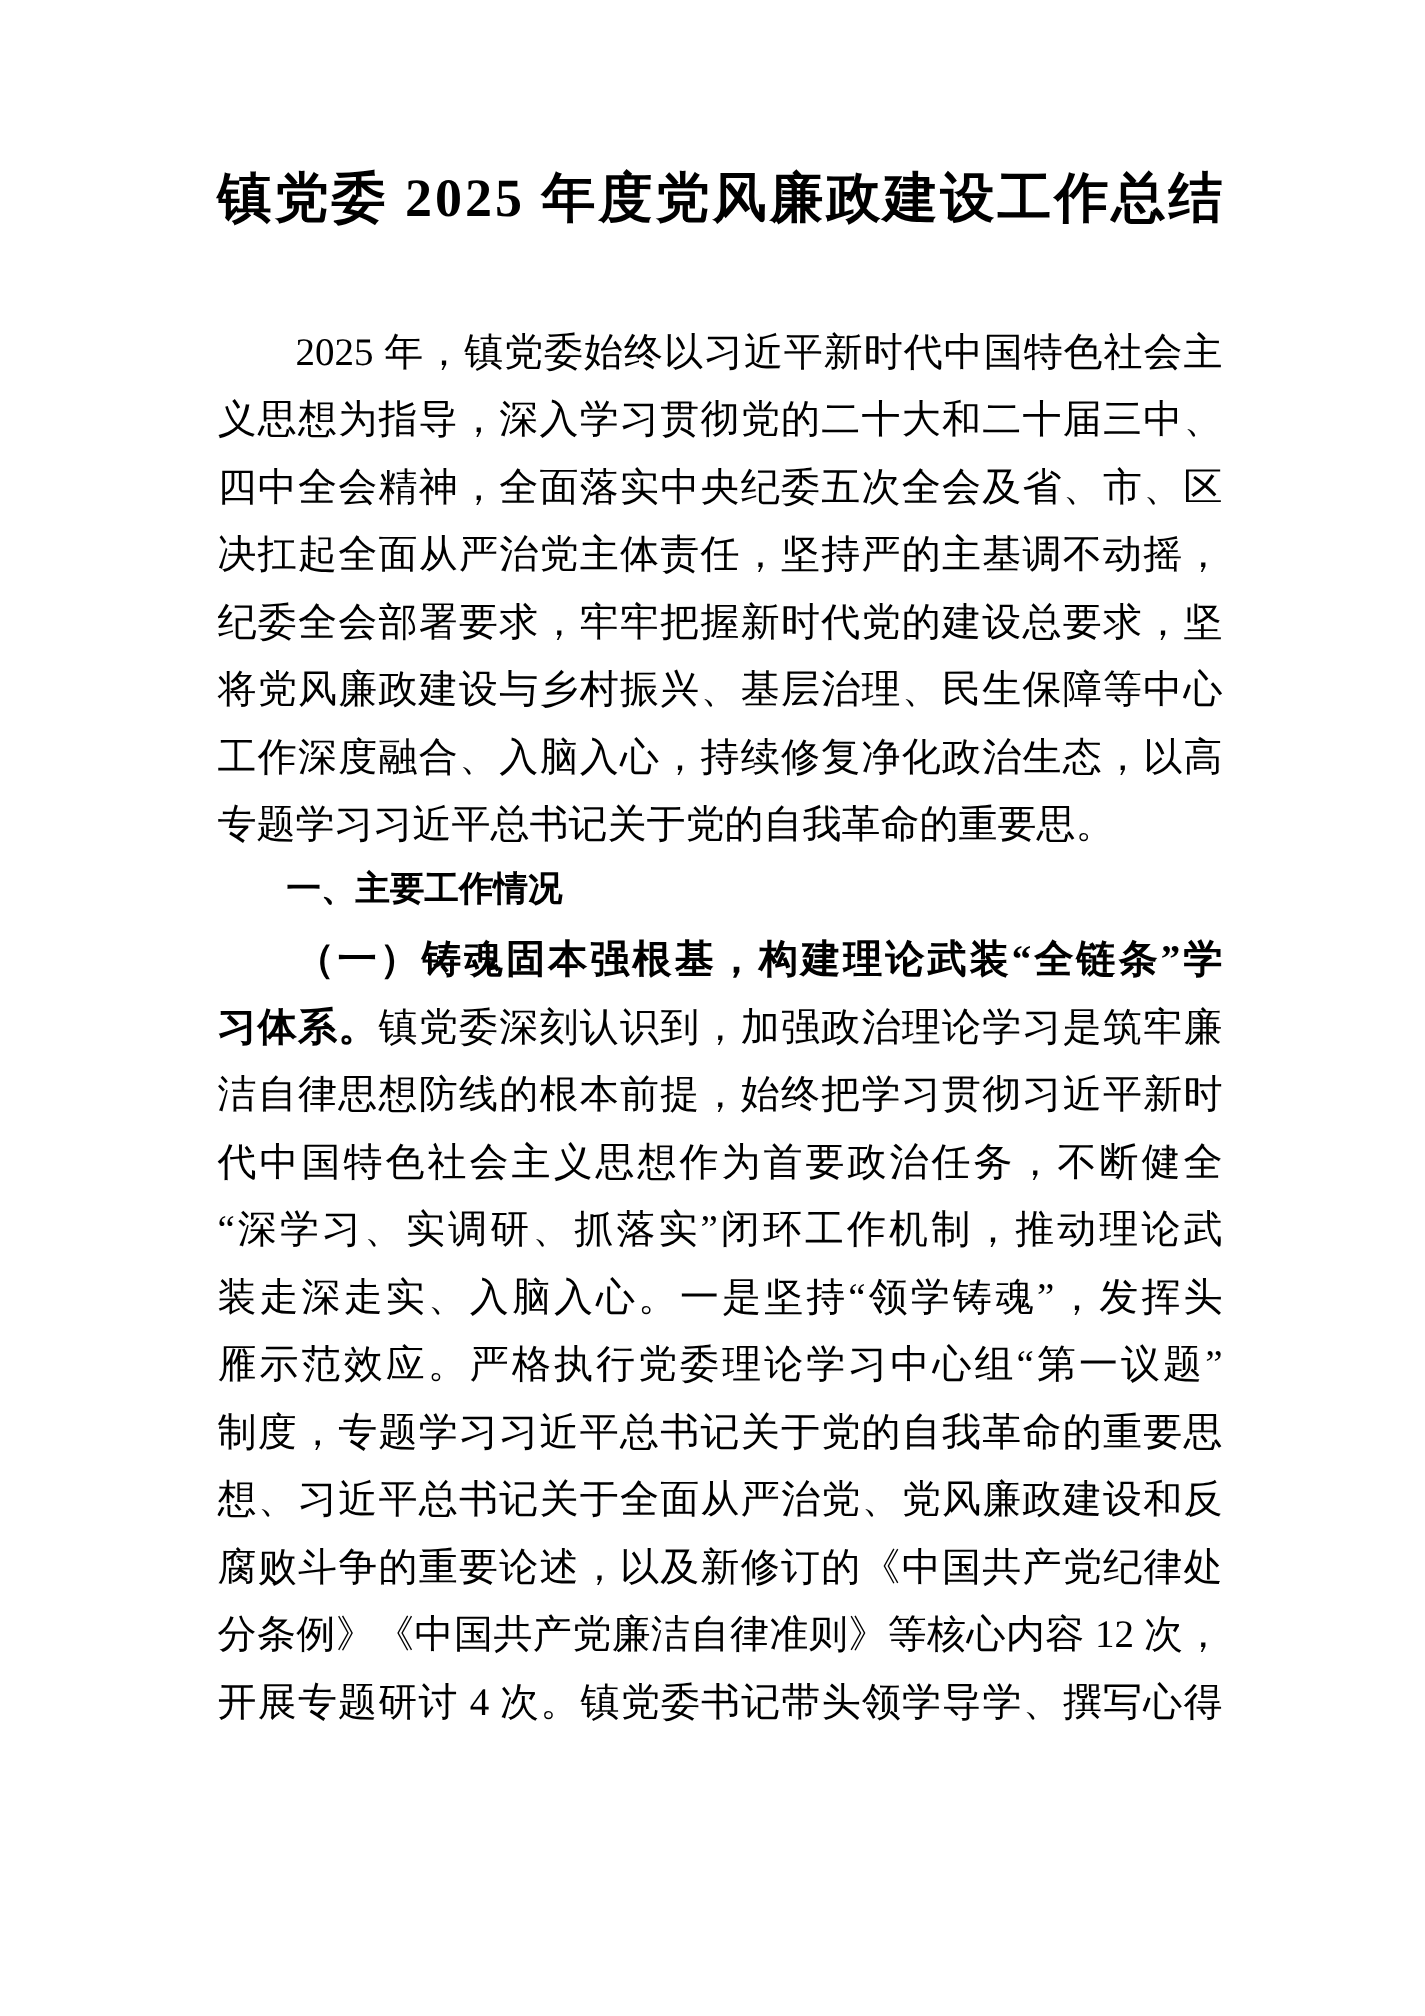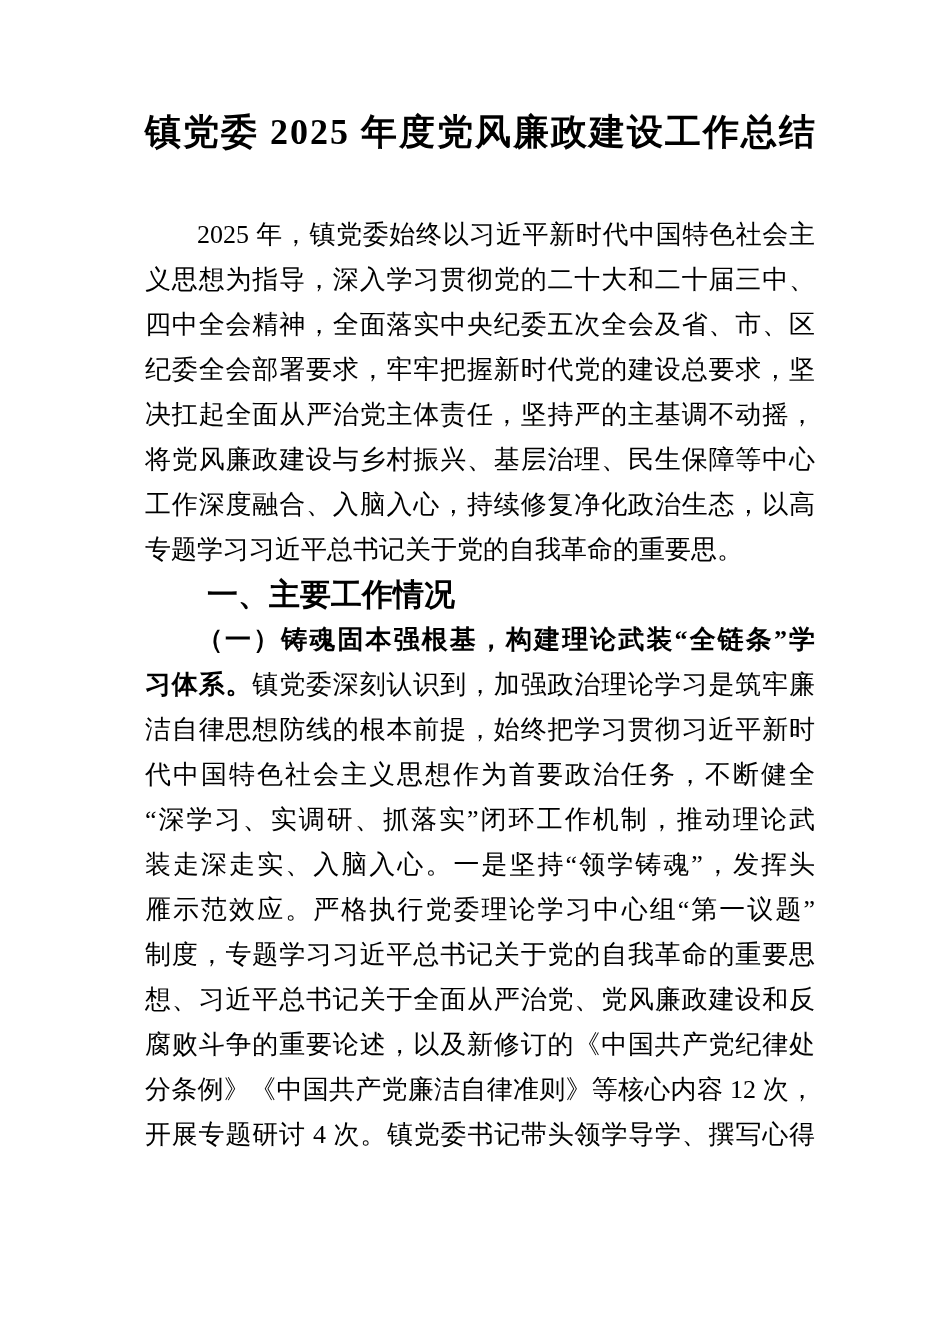--- a/index.html
+++ b/index.html
@@ -43,39 +43,39 @@
     text-align: justify;
     overflow: hidden;
   }
   .line.full { text-align-last: justify; }
   .line.indent { text-indent: 2em; }
   .seg.bold { font-weight: bold; }
   .heading {
     height: 45px;
     line-height: 45px;
     text-indent: 2em;
-    font-family: Liberation Sans, sans-serif;
+    font-family: Liberation Mono, monospace;
     font-weight: bold;
-    font-size: 31px;
+    font-size: 23px;
     color: #000000;
   }
 </style>
 </head>
 <body>
 
 <div class="page">
   <div class="content">
     <div class="doc-title">镇党委 2025 年度党风廉政建设工作总结</div>
     <div class="doc-body" id="doc-body">
         <div class="paragraph">
           <div class="line indent full"><span class="seg">2025 年，镇党委始终以习近平新时代中国特色社会主</span></div>
           <div class="line full"><span class="seg">义思想为指导，深入学习贯彻党的二十大和二十届三中、</span></div>
           <div class="line full"><span class="seg">四中全会精神，全面落实中央纪委五次全会及省、市、区</span></div>
+          <div class="line full"><span class="seg">决扛起全面从严治党主体责任，坚持严的主基调不动摇，</span></div>
           <div class="line full"><span class="seg">纪委全会部署要求，牢牢把握新时代党的建设总要求，坚</span></div>
-          <div class="line full"><span class="seg">决扛起全面从严治党主体责任，坚持严的主基调不动摇，</span></div>
           <div class="line full"><span class="seg">将党风廉政建设与乡村振兴、基层治理、民生保障等中心</span></div>
           <div class="line full"><span class="seg">工作深度融合、入脑入心，持续修复净化政治生态，以高</span></div>
           <div class="line"><span class="seg">专题学习习近平总书记关于党的自我革命的重要思。</span></div>
         </div>
         <div class="heading">一、主要工作情况</div>
         <div class="paragraph">
           <div class="line indent full"><span class="seg bold">（一）铸魂固本强根基，构建理论武装“全链条”学</span></div>
           <div class="line full"><span class="seg bold">习体系。</span><span class="seg">镇党委深刻认识到，加强政治理论学习是筑牢廉</span></div>
           <div class="line full"><span class="seg">洁自律思想防线的根本前提，始终把学习贯彻习近平新时</span></div>
           <div class="line full"><span class="seg">代中国特色社会主义思想作为首要政治任务，不断健全</span></div>

